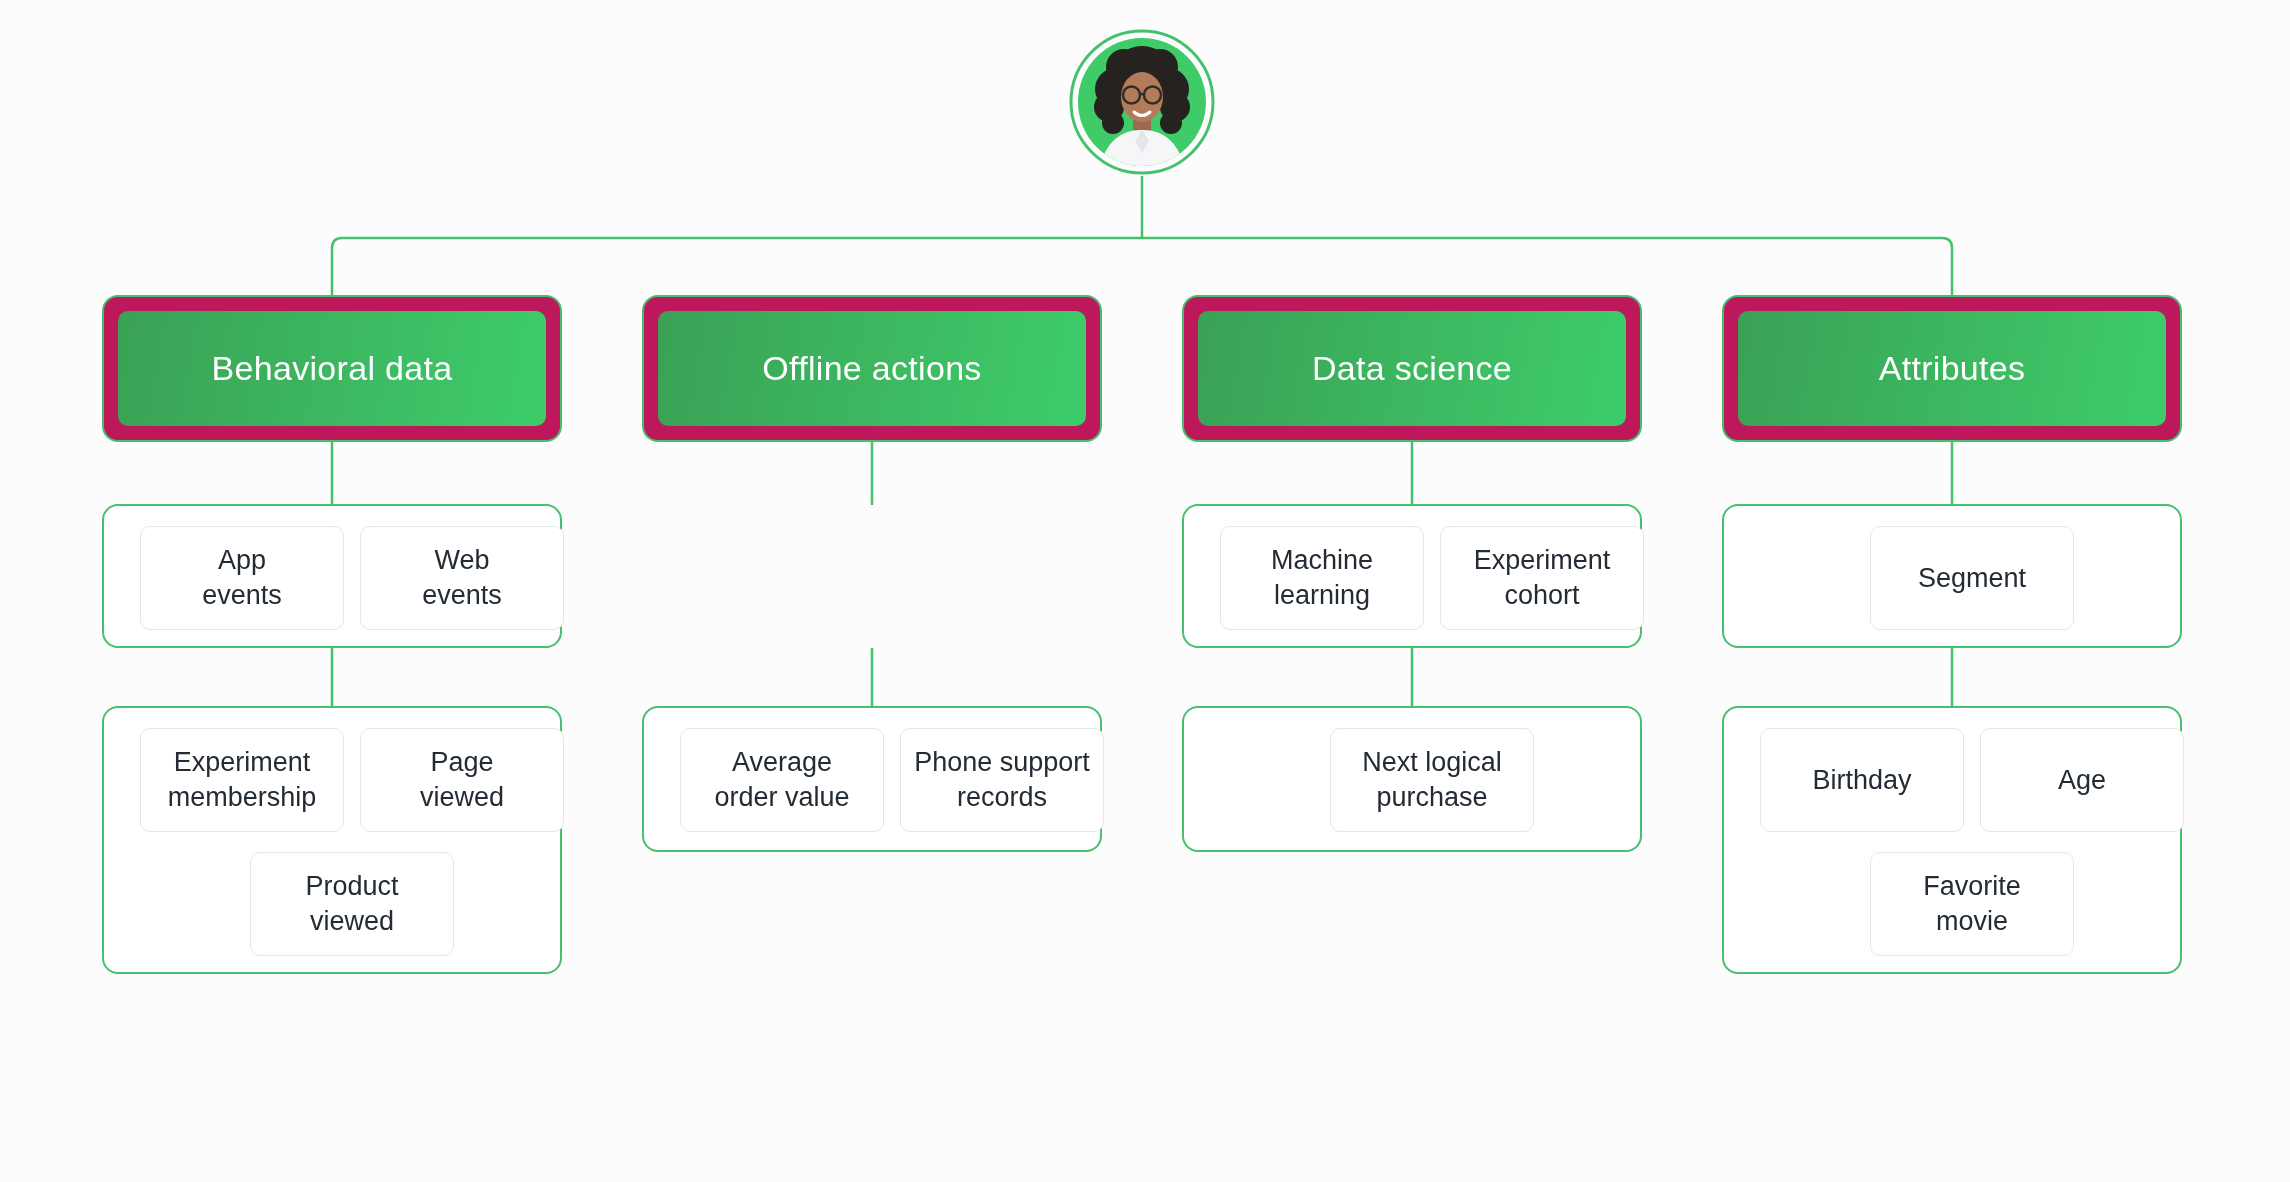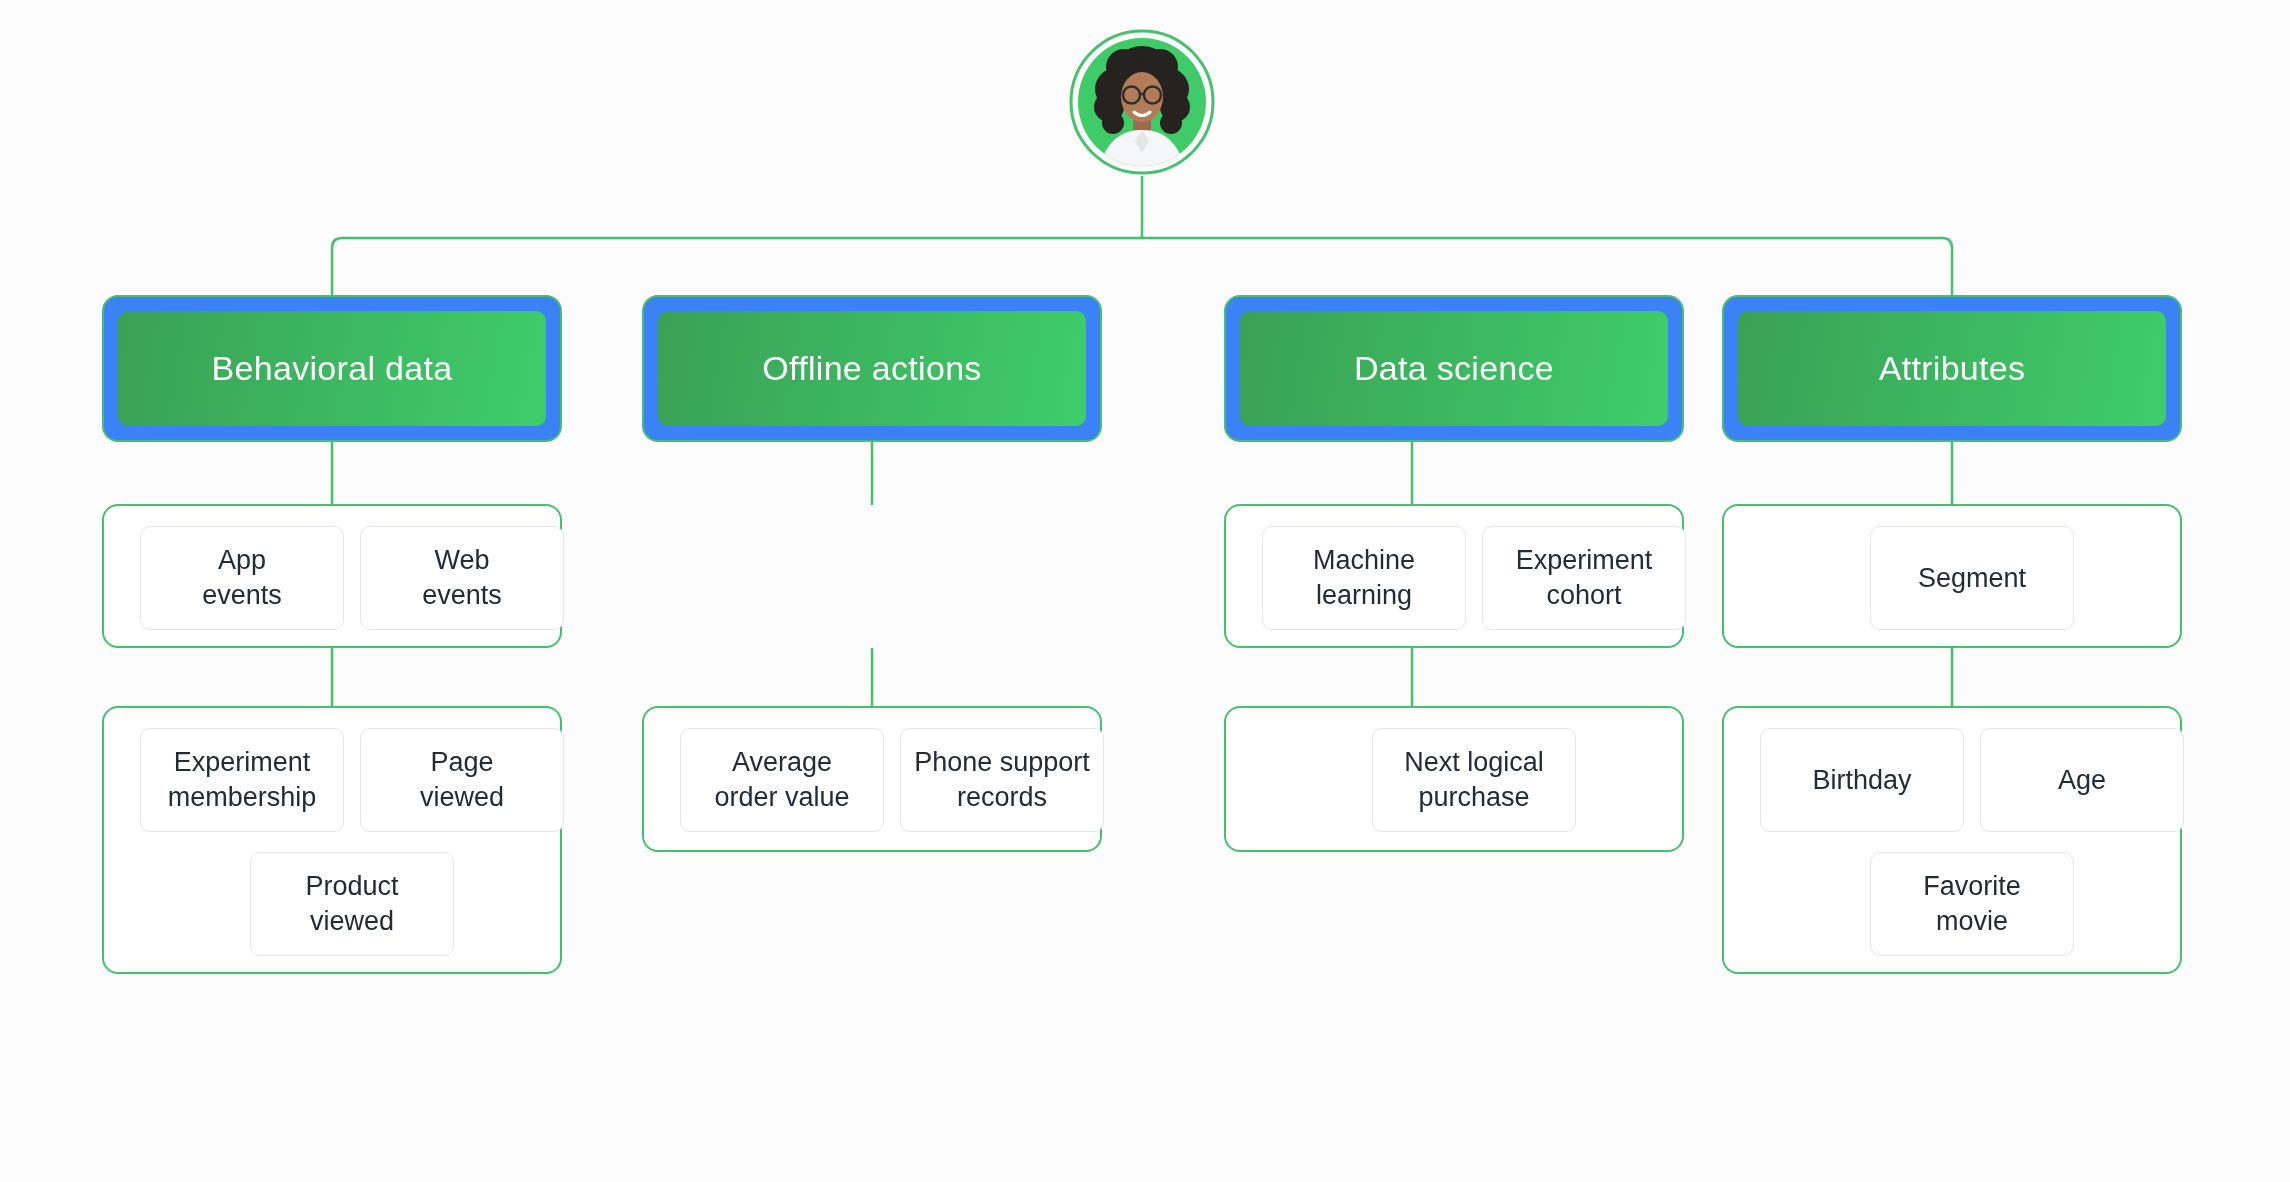--- a/index.html
+++ b/index.html
@@ -26,26 +26,26 @@
 
   
   .avatar{
     position:absolute;left:1069px;top:29px;width:146px;height:146px;z-index:2;
   }
 
   
   .column{position:absolute;top:295px;width:460px;height:700px;z-index:1;}
   .col-1{left:102px;}
   .col-2{left:642px;}
-  .col-3{left:1224px;text-decoration:underline;}
+  .col-3{left:1182px;text-decoration:underline;}
   .col-4{left:1722px;}
 
   .header-box{
     position:absolute;top:0;left:0;width:460px;height:147px;
-    background:#3b82f6;border:2px solid var(--green-line);border-radius:16px;
+    background:#be185d;border:2px solid var(--green-line);border-radius:16px;
     padding:14px;
   }
   .header-pill{
     width:100%;height:100%;border-radius:10px;
     background:linear-gradient(100deg,var(--green-grad-a) 0%,var(--green-grad-b) 100%);
     display:flex;align-items:center;justify-content:center;
   }
   .header-label{
     color:#ffffff;font-size:34px;font-weight:500;letter-spacing:.3px;
   }

